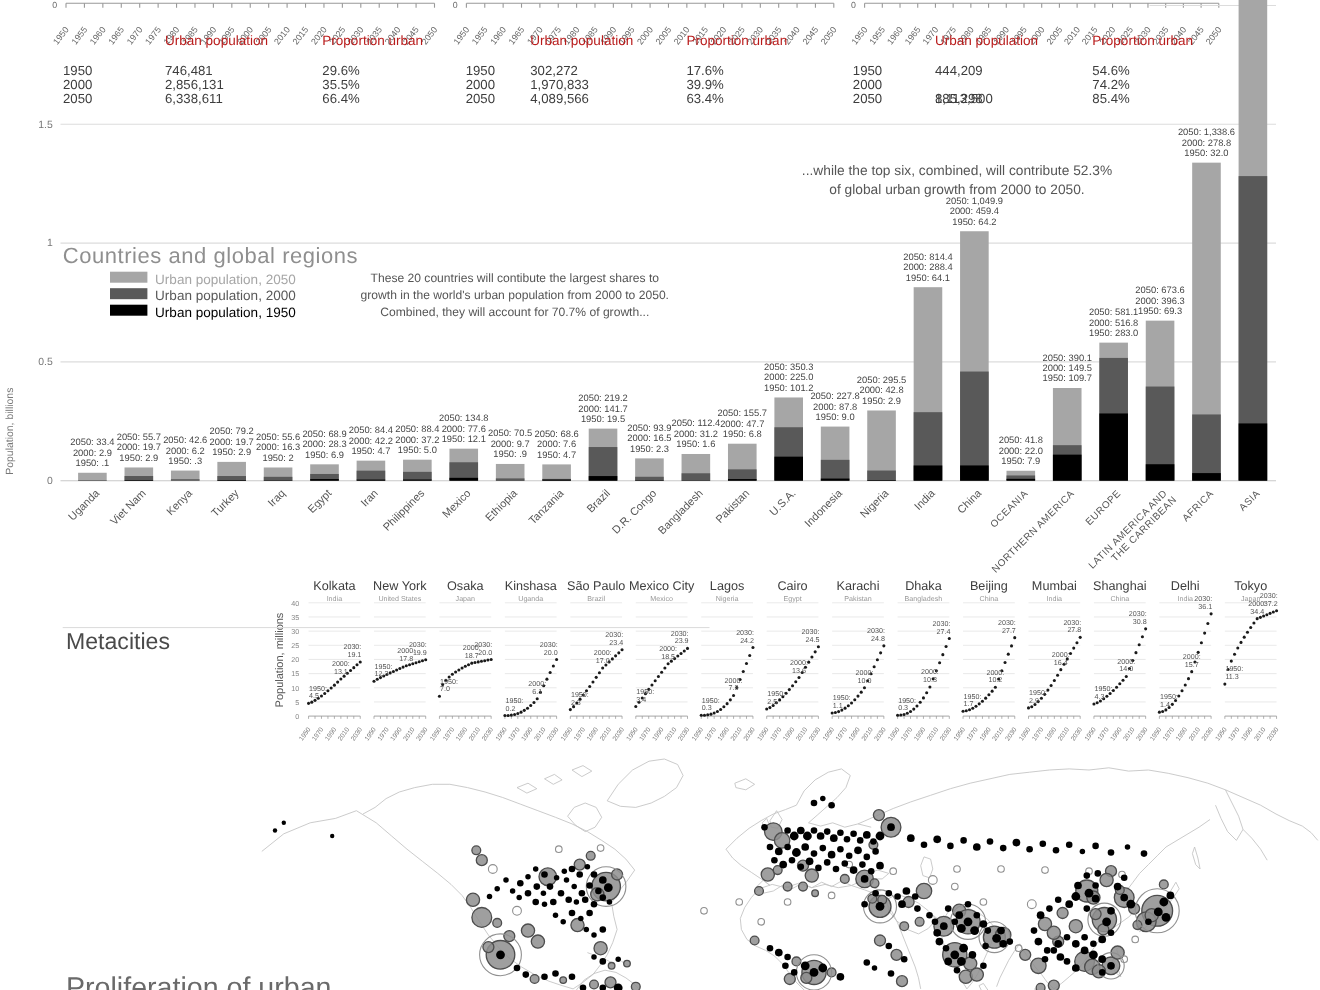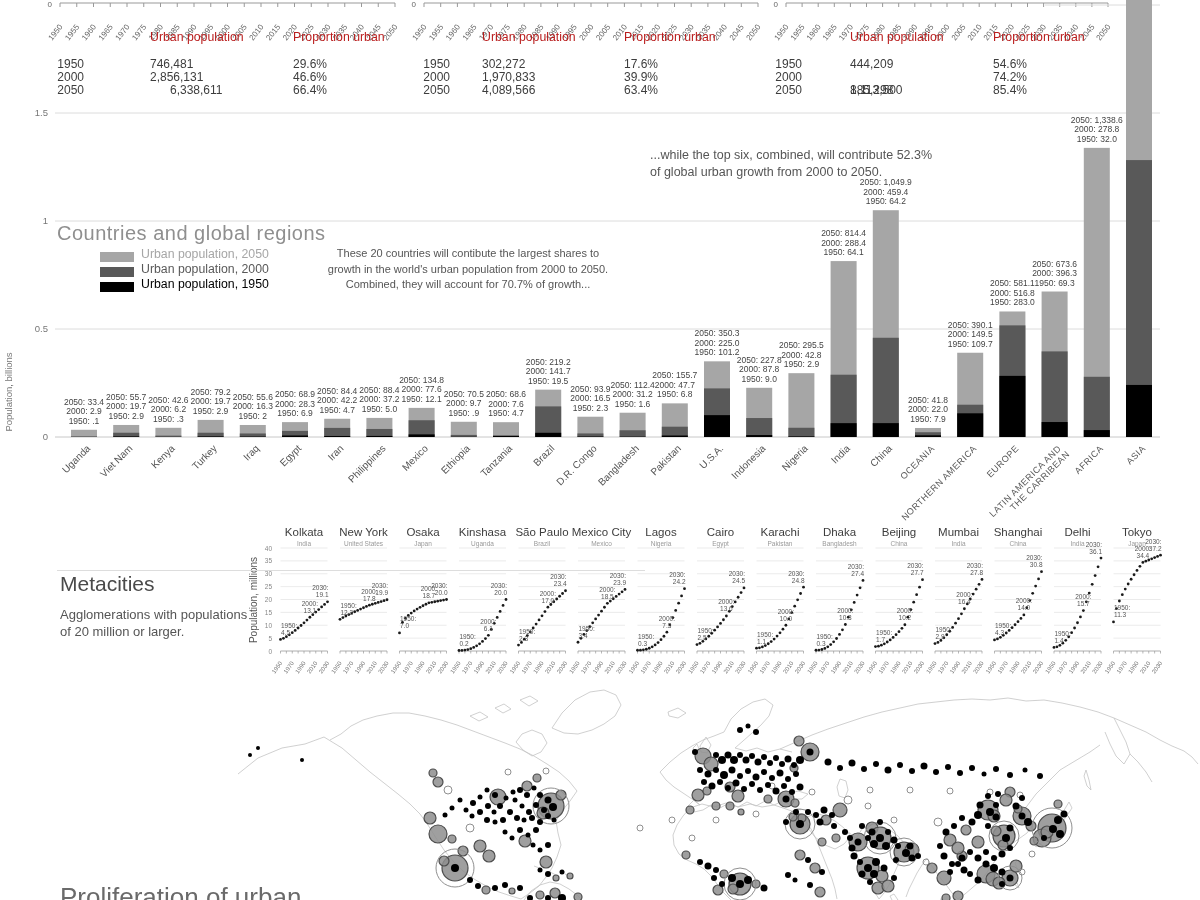--- a/index.html
+++ b/index.html
@@ -4,26 +4,26 @@
 <style>
   html,body{margin:0;padding:0;background:#fff;}
   .page{position:relative;width:1200px;height:900px;background:#fff;overflow:hidden;
         font-family:"Liberation Sans",sans-serif;}
   #gfx{position:absolute;left:0;top:0;}
   .cell{position:absolute;font-size:12px;color:#3d3d3d;white-space:nowrap;}
   .cell.hdr{font-size:12.3px;color:#b91c1c;}
   .cell.yr{width:44px;text-align:right;}
   .chart-title{position:absolute;left:57px;top:222px;font-size:20px;color:#8f8f8f;letter-spacing:.5px;}
   .legend{position:absolute;left:100px;top:247px;}
-  .legend-row{display:flex;align-items:flex-end;height:15px;}
+  .legend-row{display:flex;align-items:flex-start;height:15px;}
   .legend-swatch{width:34px;height:10px;display:inline-block;}
   .legend-label{margin-left:7px;font-size:12.3px;line-height:15px;}
   .caption{position:absolute;left:288px;top:246px;width:360px;text-align:center;
            font-size:11px;line-height:15.5px;color:#555;white-space:pre;}
-  .note{position:absolute;left:650px;top:147px;width:440px;text-align:left;
+  .note{position:absolute;left:650px;top:147px;width:440px;text-align:center;
         font-size:12.5px;line-height:16.5px;color:#555;white-space:pre;}
   .divider{position:absolute;left:57px;top:570px;width:588px;border-top:1px solid #ddd;}
   .mc-title{position:absolute;left:60px;top:572px;font-size:21px;color:#4a4a4a;}
   .mc-sub{position:absolute;left:60px;top:607px;font-size:13px;line-height:16.5px;color:#555;white-space:pre;}
   .footer-title{position:absolute;left:60px;top:882px;font-size:26px;color:#6a6a6a;}
 </style>
 </head>
 <body>
 
 <div class="page">
@@ -1542,34 +1542,32 @@
   </div>
 
   <div class="caption">These 20 countries will contibute the largest shares to
 growth in the world's urban population from 2000 to 2050.
 Combined, they will account for 70.7% of growth...</div>
   <div class="note">...while the top six, combined, will contribute 52.3%
 of global urban growth from 2000 to 2050.</div>
 
   <div class="divider"></div>
   <div class="mc-title">Metacities</div>
-  <div class="mc-sub">Agglomerations with populations
-of 20 million or larger.</div>
 
   <div class="footer-title">Proliferation of urban</div>
 <div class="cell hdr" style="left: 150px; top: 30px;">Urban population</div>
     <div class="cell hdr" style="left: 293px; top: 30px;">Proportion urban</div>
     <div class="cell yr" style="left: 40px; top: 57px;">1950</div>
     <div class="cell" style="left: 150px; top: 57px;">746,481</div>
     <div class="cell" style="left: 293px; top: 57px;">29.6%</div>
     <div class="cell yr" style="left: 40px; top: 70px;">2000</div>
     <div class="cell" style="left: 150px; top: 70px;">2,856,131</div>
-    <div class="cell" style="left: 293px; top: 70px;">46.6%</div>
+    <div class="cell" style="left: 293px; top: 70px;">35.5%</div>
     <div class="cell yr" style="left: 40px; top: 83px;">2050</div>
-    <div class="cell" style="left: 150px; top: 83px; margin-left: 20px;">6,338,611</div>
+    <div class="cell" style="left: 150px; top: 83px;">6,338,611</div>
     <div class="cell" style="left: 293px; top: 83px;">66.4%</div>
     <div class="cell hdr" style="left: 482px; top: 30px;">Urban population</div>
     <div class="cell hdr" style="left: 624px; top: 30px;">Proportion urban</div>
     <div class="cell yr" style="left: 406px; top: 57px;">1950</div>
     <div class="cell" style="left: 482px; top: 57px;">302,272</div>
     <div class="cell" style="left: 624px; top: 57px;">17.6%</div>
     <div class="cell yr" style="left: 406px; top: 70px;">2000</div>
     <div class="cell" style="left: 482px; top: 70px;">1,970,833</div>
     <div class="cell" style="left: 624px; top: 70px;">39.9%</div>
     <div class="cell yr" style="left: 406px; top: 83px;">2050</div>

